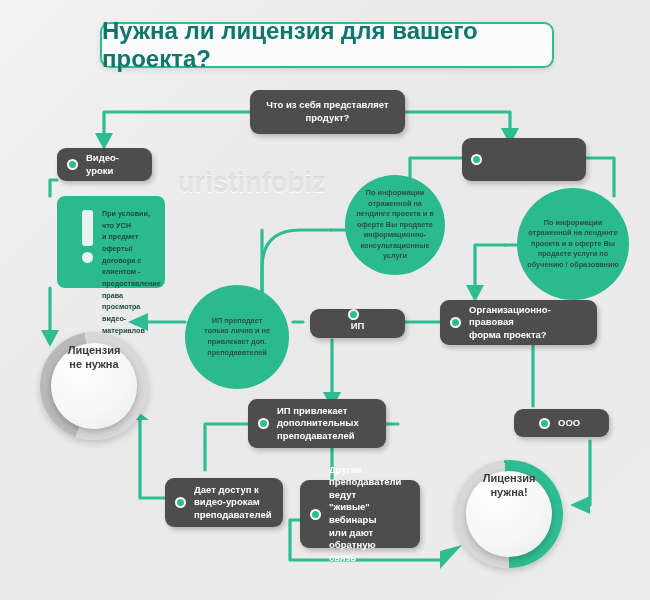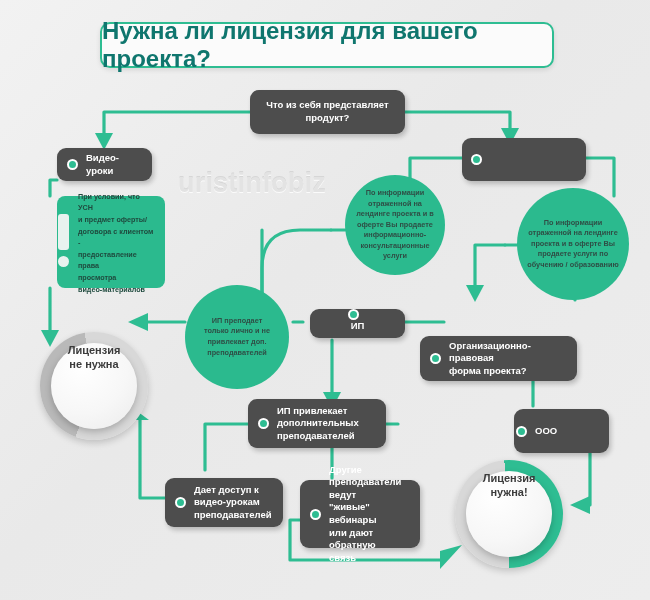--- a/index.html
+++ b/index.html
@@ -112,22 +112,22 @@
   }
 
   
   .note {
     position: absolute;
     z-index: 3;
     background: #2bba8e;
     border-radius: 8px;
     box-sizing: border-box;
     display: flex;
-    align-items: center;
-    padding: 12px 10px 10px 0;
+    align-items: flex-start;
+    padding: 12px 10px 10px 24px;
   }
   .note .bang {
     flex: 0 0 auto;
     width: 13px;
     margin-right: 8px;
     position: relative;
     height: 62px;
   }
   .note .bang .bar {
     position: absolute;
@@ -261,27 +261,27 @@
 
   <div class="node" style="left:462px; top:138px; width:124px; height:43px; padding:0 9px;">
     <span class="dot"></span>
   </div>
 
   <div class="node" style="left:310px; top:309px; width:95px; height:29px; padding:0 10px;flex-direction:column;">
     <span class="dot"></span>
     <span class="ntext">ИП</span>
   </div>
 
-  <div class="node" style="left:420px; top:300px; width:157px; height:45px; padding:0 10px;margin-top:36px;">
+  <div class="node" style="left:440px; top:300px; width:157px; height:45px; padding:0 10px;">
     <span class="dot"></span>
     <span class="ntext">Организационно-правовая
 форма проекта?</span>
   </div>
 
-  <div class="node" style="left:514px; top:409px; width:95px; height:44px; padding:0 2px;">
+  <div class="node" style="left:514px; top:409px; width:95px; height:28px; padding:0 25px;">
     <span class="dot"></span>
     <span class="ntext">ООО</span>
   </div>
 
   <div class="node" style="left:248px; top:399px; width:138px; height:49px; padding:0 10px;">
     <span class="dot"></span>
     <span class="ntext">ИП привлекает
 дополнительных
 преподавателей</span>
   </div>

